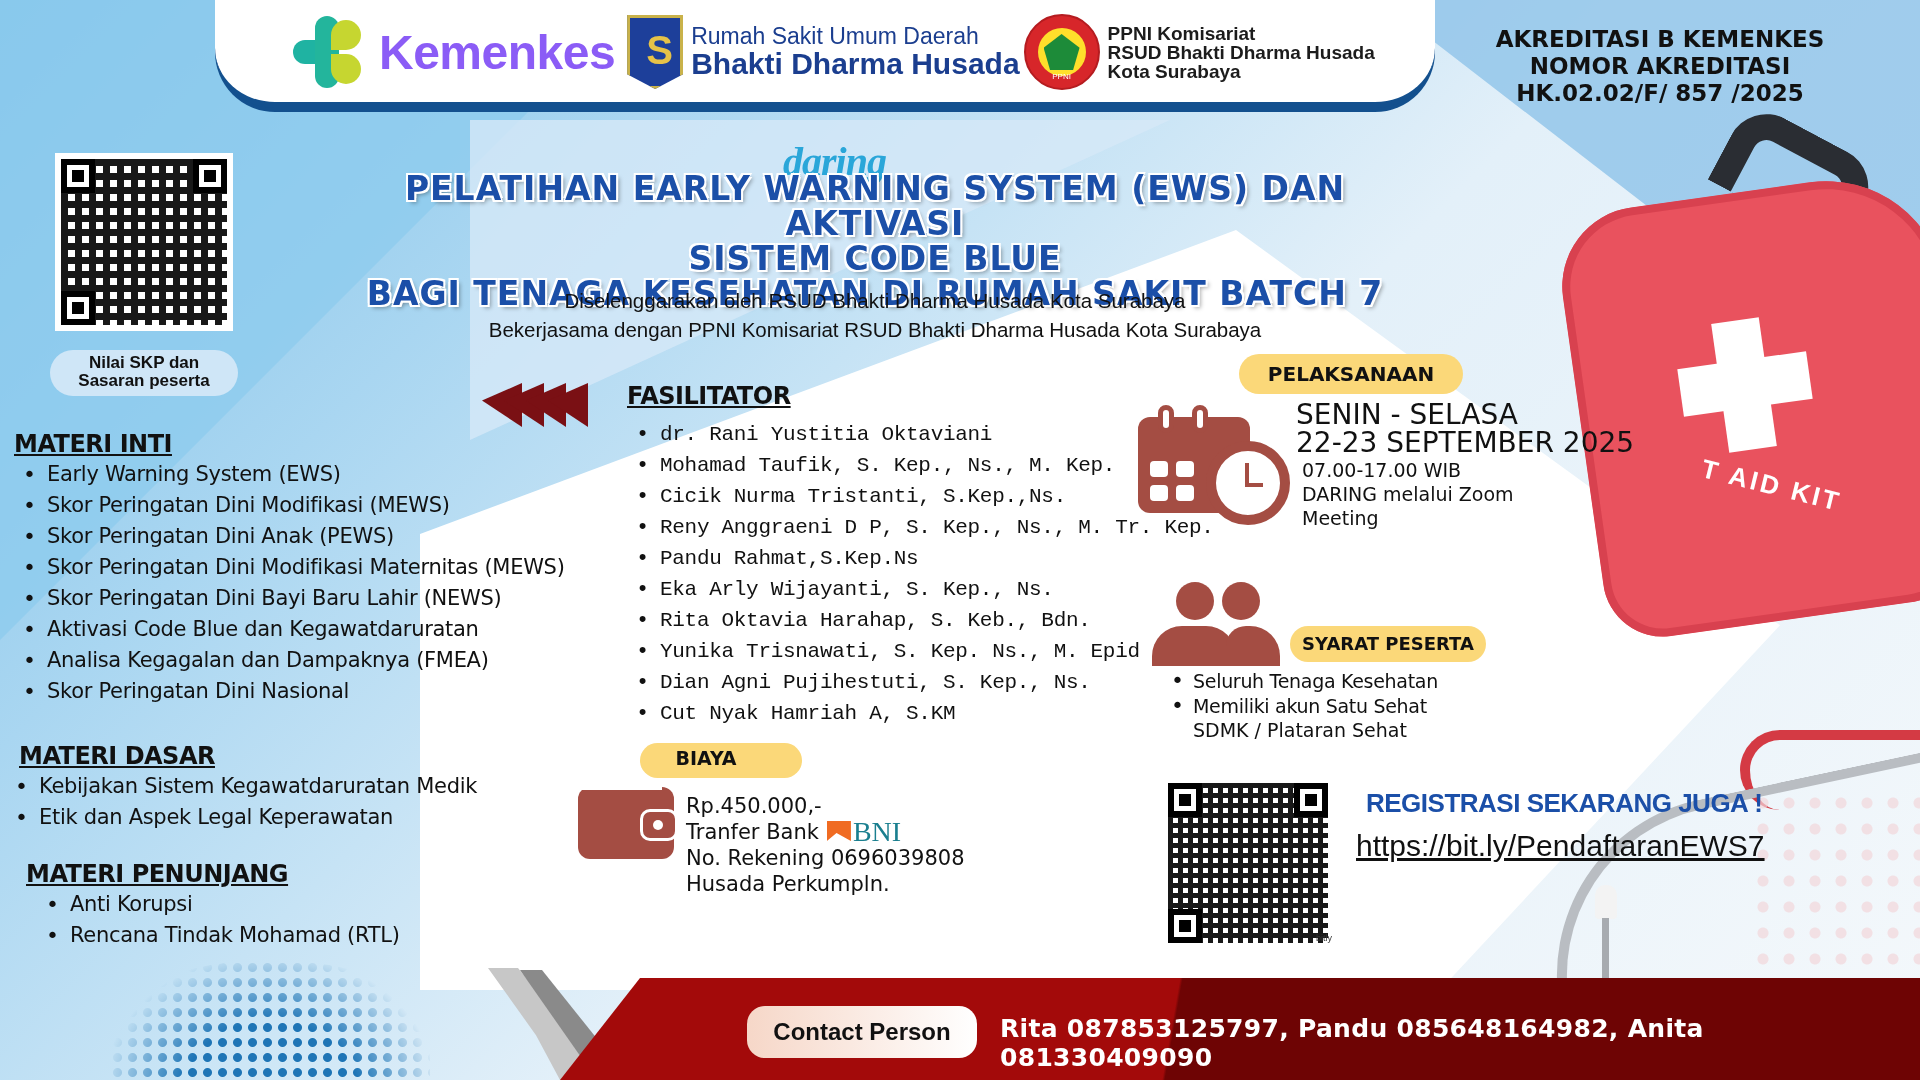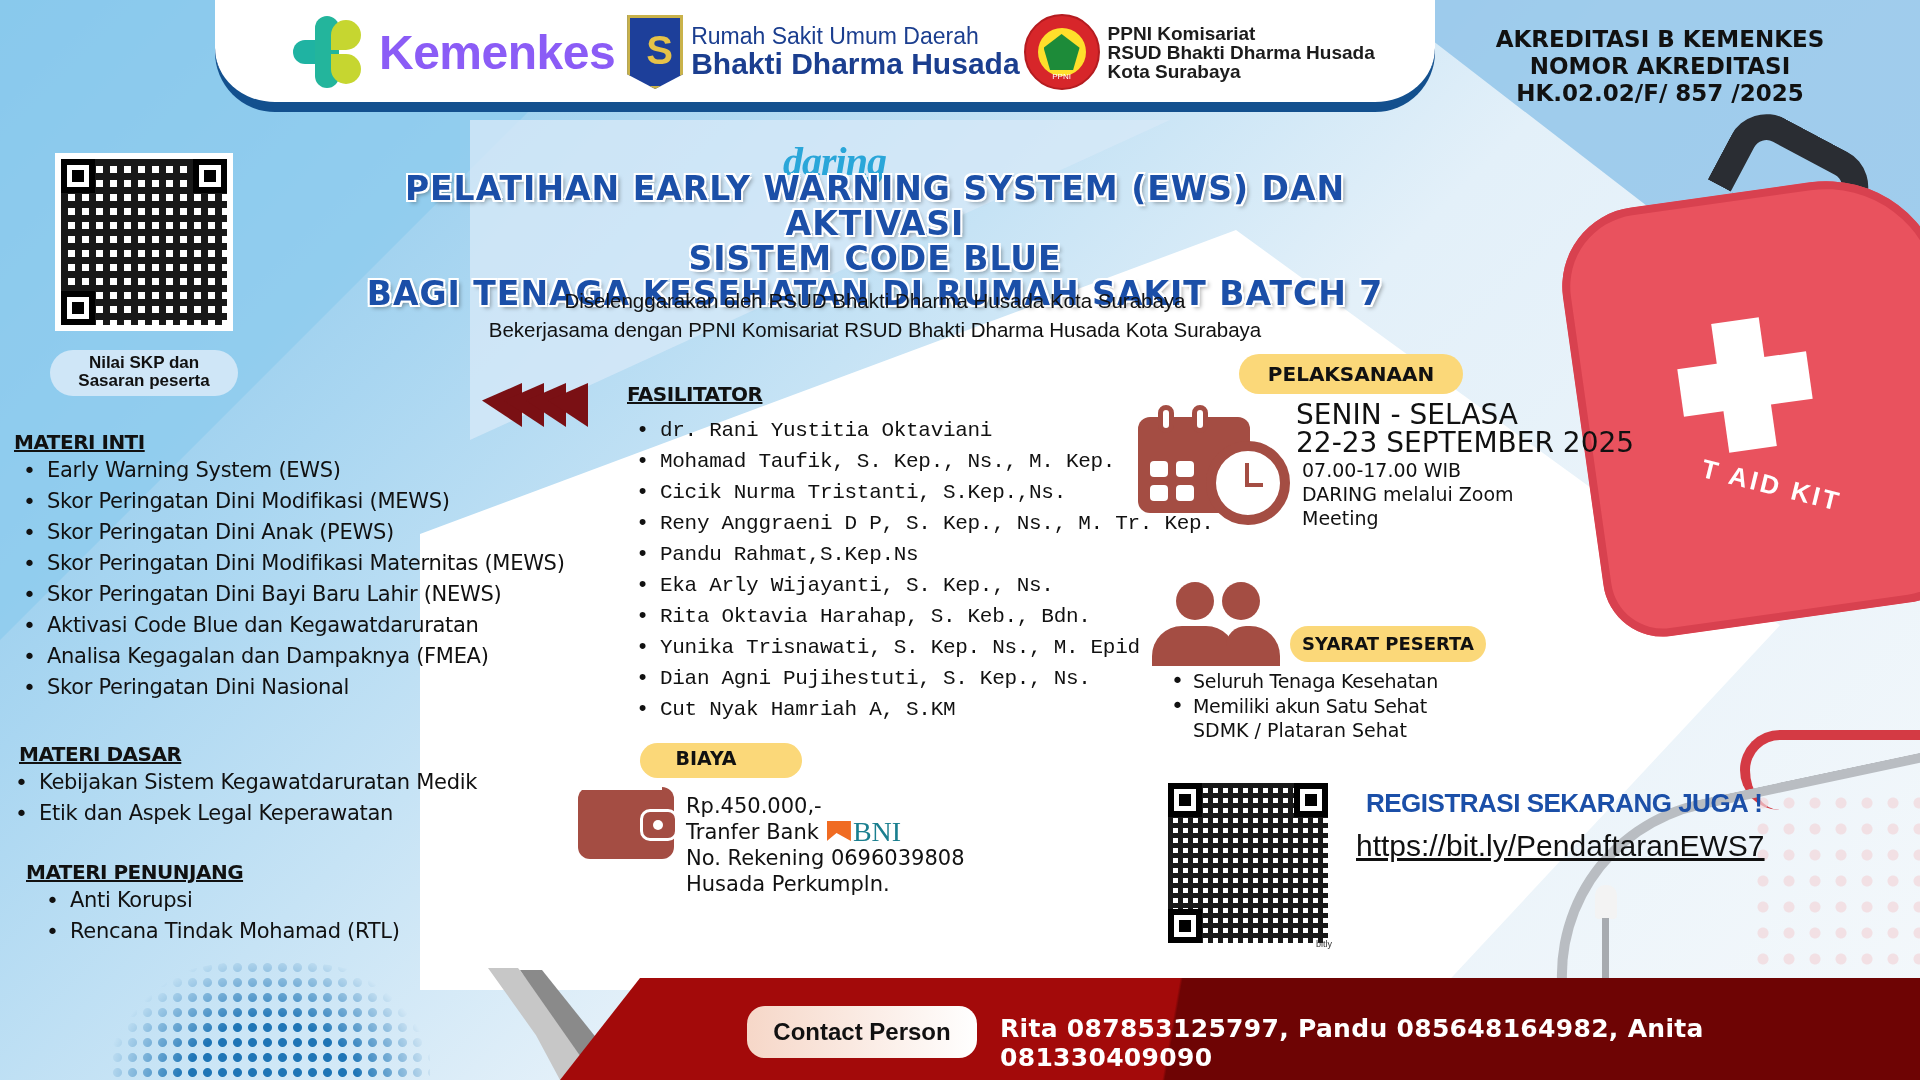--- a/index.html
+++ b/index.html
@@ -89,21 +89,21 @@
             font-style: italic; font-weight: bold; font-size: 40px; color: #2aa6d9; letter-spacing: -1px; margin-top: 12px; }
   .title { position: absolute; left: 330px; top: 172px; width: 1090px; text-align: center; z-index: 3;
            font-family: "DejaVu Sans", sans-serif; font-weight: bold; font-size: 33px; line-height: 1.06; color: #1b4fa8;
            letter-spacing: 1px;
            text-shadow: -2px -2px 0 #fff, 2px -2px 0 #fff, -2px 2px 0 #fff, 2px 2px 0 #fff, 3px 3px 4px rgba(0,0,0,.35); }
   .organizer { position: absolute; left: 330px; top: 287px; width: 1090px; text-align: center; z-index: 3;
                font-size: 20.5px; line-height: 1.4; color: #111; }
 
   
   .sec { position: absolute; z-index: 3; font-family: "DejaVu Sans", sans-serif; }
-  .sec h3 { font-size: 20px; font-weight: bold; text-decoration: underline; color: #111; letter-spacing: -0.5px; }
+  .sec h3 { font-size: 24px; font-weight: bold; text-decoration: underline; color: #111; letter-spacing: -0.5px; }
   .sec ul { list-style: none; }
   .sec li { position: relative; font-size: 21px; line-height: 31px; color: #111; letter-spacing: -0.3px; }
   .sec li::before { content: "•"; position: absolute; left: -24px; top: 0; font-size: 22px; }
   .materi-inti { left: 14px; top: 430px; }
   .materi-inti ul { margin-left: 33px; margin-top: 1px; }
   .materi-dasar { left: 19px; top: 742px; }
   .materi-dasar ul { margin-left: 20px; margin-top: 1px; }
   .materi-penunjang { left: 26px; top: 860px; }
   .materi-penunjang ul { margin-left: 44px; margin-top: 1px; }
 
@@ -162,21 +162,21 @@
   .people { position: absolute; left: 1152px; top: 582px; width: 128px; height: 80px; z-index: 3; }
   .people .h { position: absolute; top: 0; width: 38px; height: 38px; background: #a44d43; border-radius: 50%; }
   .people .b { position: absolute; top: 44px; height: 40px; background: #a44d43; border-radius: 30px 30px 0 0; }
   .syarat { left: 1193px; top: 669px; }
   .syarat ul { margin-left: 0; }
   .syarat li { font-size: 19px; line-height: 24.5px; }
   .syarat li::before { left: -22px; }
 
   
   .qr-reg { left: 1160px; top: 775px; width: 176px; height: 176px; padding: 8px; }
-  .bitly { position: absolute; right: 4px; bottom: 2px; font-size: 9px; color: #333; text-align: right; }
+  .bitly { position: absolute; right: 4px; bottom: 8px; font-size: 9px; color: #333; text-align: right; }
   .reg-title { position: absolute; left: 1366px; top: 788px; z-index: 3; font-weight: bold; font-size: 26px; color: #1b4fa8; letter-spacing: -0.5px; }
   .reg-link { position: absolute; left: 1356px; top: 829px; z-index: 3; font-size: 30px; color: #111; text-decoration: underline; }
 
   
   .chev1 { position: absolute; left: 488px; top: 968px; width: 120px; height: 112px; background: #c7c7c7; z-index: 3;
            clip-path: polygon(0 0, 25% 0, 100% 100%, 60% 100%, 40% 60%); }
   .chev2 { position: absolute; left: 520px; top: 970px; width: 110px; height: 110px; background: #8a8a8a; z-index: 3;
            clip-path: polygon(0 0, 20% 0, 100% 100%, 70% 100%); }
   .footer { position: absolute; left: 560px; top: 978px; width: 1360px; height: 102px; z-index: 4;
             background: linear-gradient(100deg, #a30a0a 0%, #a30a0a 45%, #6e0404 45.2%, #6e0404 100%);

